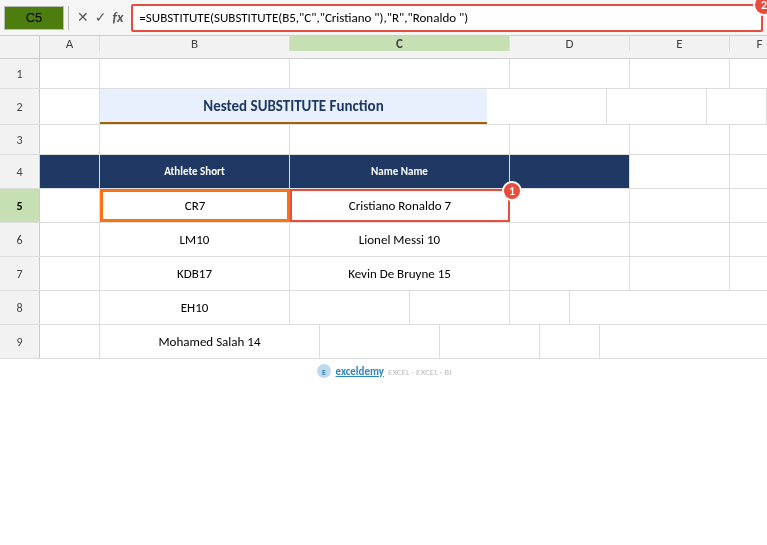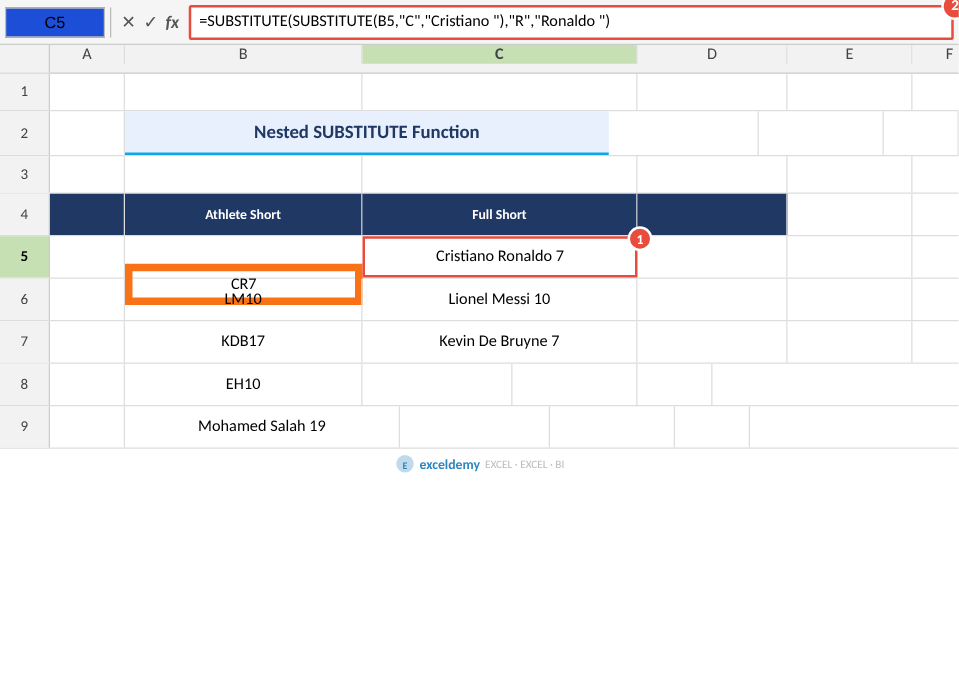--- a/index.html
+++ b/index.html
@@ -17,23 +17,23 @@
       display: flex;
       align-items: center;
       background: #f5f5f5;
       border-bottom: 1px solid #ccc;
       padding: 3px 4px;
       height: 36px;
       gap: 4px;
       position: relative;
     }
     .cell-ref-box {
-      width: 80px;
+      width: 60px;
       border: 1px solid #bbb;
-      background: #1d4ed8;
+      background: #4d7c0f;
       padding: 2px 5px;
       font-size: 13px;
       text-align: center;
       height: 24px;
     }
     .formula-separator {
       width: 1px;
       background: #bbb;
       height: 24px;
     }
@@ -153,21 +153,21 @@
     
     .title-cell {
       width: 600px;
       display: flex;
       align-items: center;
       justify-content: center;
       font-size: 15px;
       font-weight: bold;
       color: #1f3864;
       background: #e8f0fe;
-      border-bottom: 2px solid #0ea5e9;
+      border-bottom: 2px solid #a16207;
     }
 
     
     .table-header-cell {
       background: #1f3864;
       color: #fff;
       font-weight: bold;
       font-size: 11px;
       justify-content: center;
     }
@@ -190,36 +190,37 @@
       display: flex;
       align-items: center;
       justify-content: center;
       font-size: 11px;
       font-weight: bold;
       border: 2px solid #fff;
       z-index: 10;
     }
 
     
-    .row5-b { border: 6px solid #f97316; margin-top: 22px; }
+    .row5-b { border: 3px solid #f97316; }
 
     
     .watermark {
       display: flex;
       align-items: center;
       justify-content: center;
       padding: 4px;
       color: #aaa;
       font-size: 10px;
       gap: 4px;
     }
     .watermark-logo {
       color: #2e86c1;
       font-weight: bold;
       font-size: 11px;
+      text-decoration: underline;
     }
   </style>
 </head>
 <body>
 
 <div class="formula-bar">
   <input class="cell-ref-box" readonly="" value="C5" style="">
   <div class="formula-separator"></div>
   <div class="formula-icons">
     <span>✕</span>
@@ -270,21 +271,21 @@
     <div class="cell col-c"></div>
     <div class="cell col-d"></div>
     <div class="cell col-e"></div>
     <div class="cell col-f"></div>
   </div>
 
   <div class="sheet-row" style="height:34px;">
     <div class="row-num">4</div>
     <div class="cell col-a" style="background:#1f3864;"></div>
     <div class="cell col-b table-header-cell">Athlete Short</div>
-    <div class="cell col-c table-header-cell">Full Short</div>
+    <div class="cell col-c table-header-cell">Name Name</div>
     <div class="cell col-d" style="background:#1f3864;"></div>
     <div class="cell col-e"></div>
     <div class="cell col-f"></div>
   </div>
 
   <div class="sheet-row selected-row" style="height:34px;">
     <div class="row-num">5</div>
     <div class="cell col-a"></div>
     <div class="cell col-b row5-b">CR7</div>
     <div class="cell col-c selected-cell" style="position:relative;">
@@ -303,39 +304,39 @@
     <div class="cell col-c">Lionel Messi 10</div>
     <div class="cell col-d"></div>
     <div class="cell col-e"></div>
     <div class="cell col-f"></div>
   </div>
 
   <div class="sheet-row" style="height:34px;">
     <div class="row-num">7</div>
     <div class="cell col-a"></div>
     <div class="cell col-b">KDB17</div>
-    <div class="cell col-c">Kevin De Bruyne 7</div>
+    <div class="cell col-c">Kevin De Bruyne 15</div>
     <div class="cell col-d"></div>
     <div class="cell col-e"></div>
     <div class="cell col-f"></div>
   </div>
 
   <div class="sheet-row" style="height:34px;">
     <div class="row-num">8</div>
     <div class="cell col-a"></div>
     <div class="cell col-b">EH10</div>
     <div class="cell col-d"></div>
     <div class="cell col-e"></div>
     <div class="cell col-f"></div>
   </div>
 
   <div class="sheet-row" style="height:34px;">
     <div class="row-num">9</div>
     <div class="cell col-a"></div>
-    <div class="cell col-c">Mohamed  Salah 19</div>
+    <div class="cell col-c">Mohamed  Salah 14</div>
     <div class="cell col-d"></div>
     <div class="cell col-e"></div>
     <div class="cell col-f"></div>
   </div>
 
 
 </div>
 
 <div class="watermark">
   <svg width="16" height="16" viewBox="0 0 16 16">

